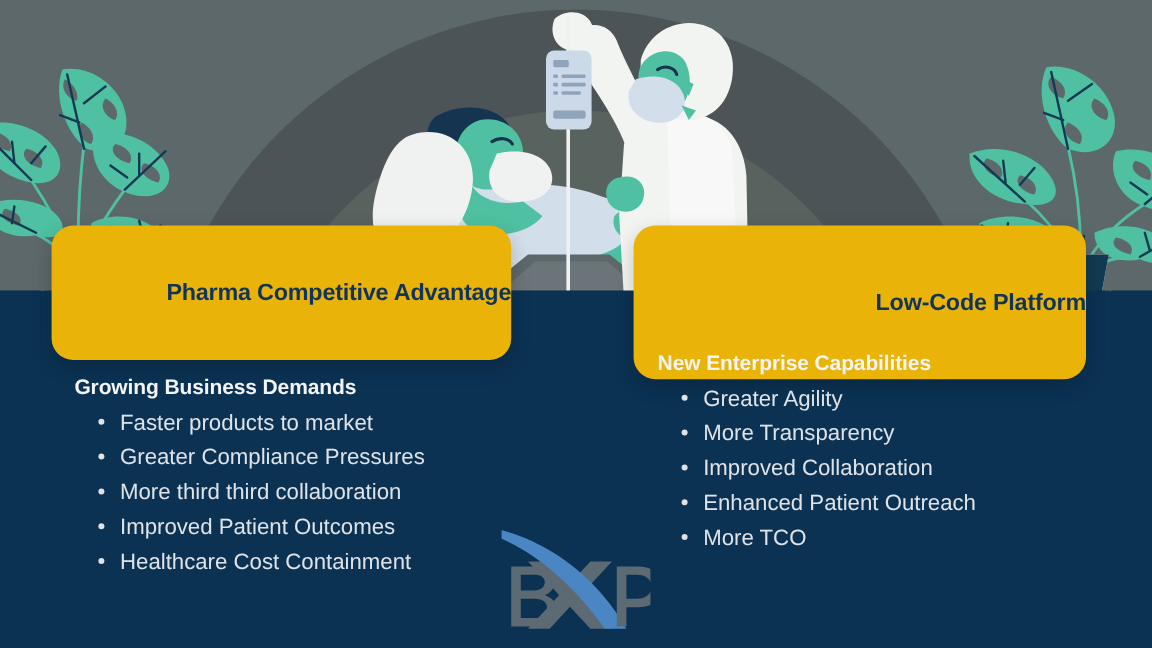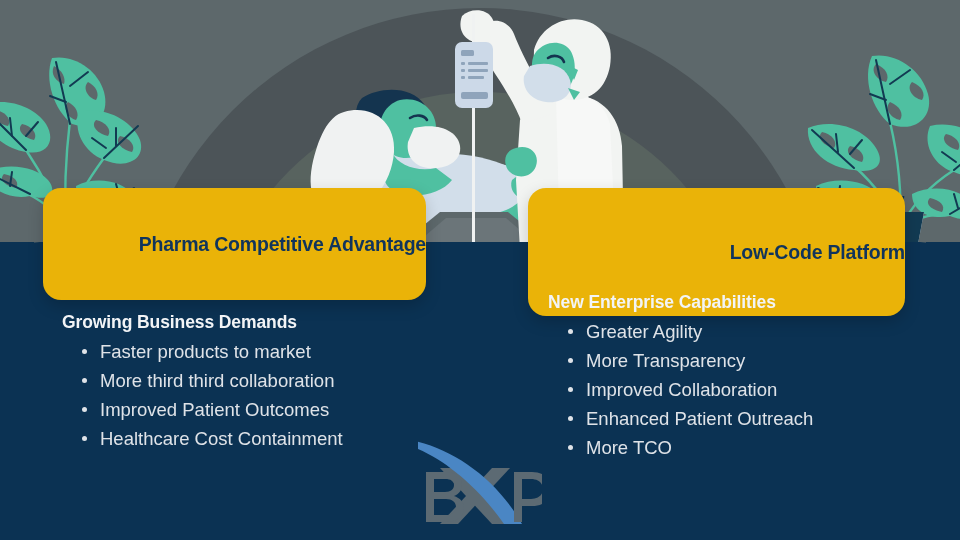--- a/index.html
+++ b/index.html
@@ -361,20 +361,21 @@
   </div>
 
   <div class="card card-right">
     <div class="card-title">Low-Code Platform</div>
   </div>
 
   <div class="col col-left">
     <h3 class="col-heading">Growing Business Demands</h3>
     <ul class="bullets">
       <li>Faster products to market</li>
+      <li>Greater Compliance Pressures</li>
       <li>More third third collaboration</li>
       <li>Improved Patient Outcomes</li>
       <li>Healthcare Cost Containment</li>
     </ul>
   </div>
 
   <div class="col col-right">
     <h3 class="col-heading">New Enterprise Capabilities</h3>
     <ul class="bullets">
       <li>Greater Agility</li>

